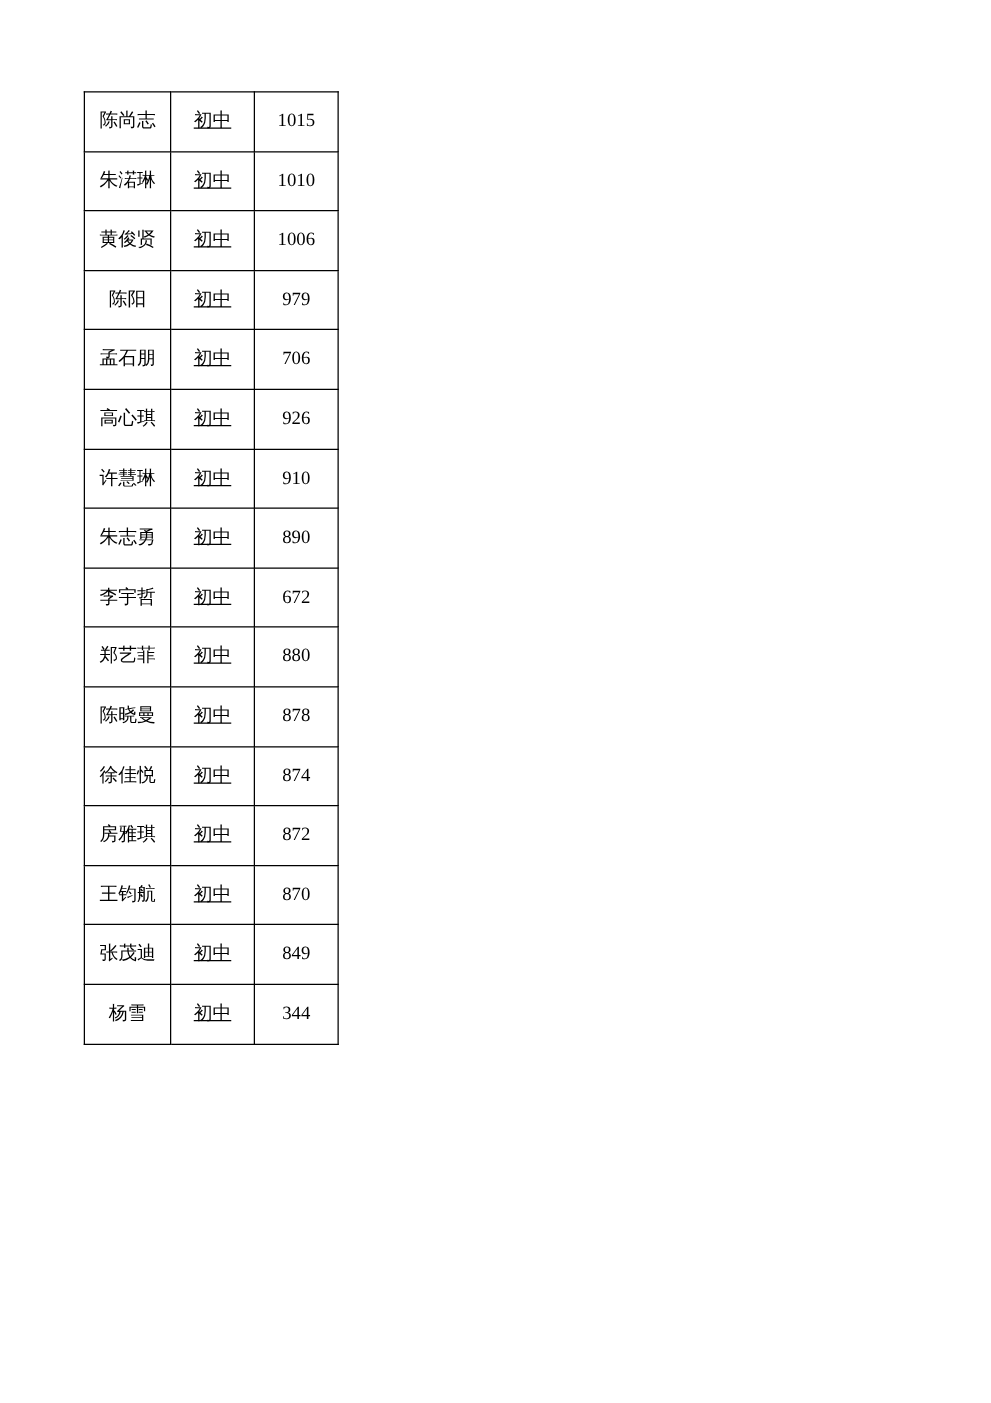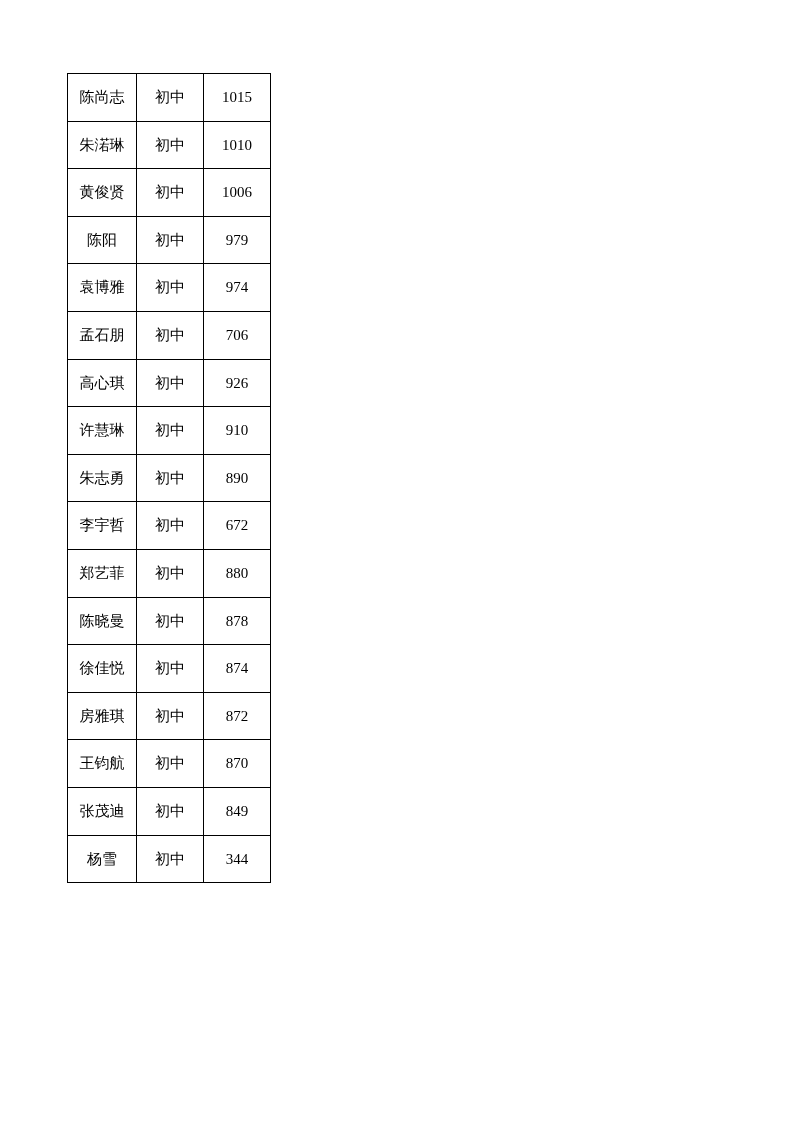--- a/index.html
+++ b/index.html
@@ -33,21 +33,21 @@
     border: 1px solid #000000;
     text-align: center;
     vertical-align: middle;
     height: 46.6px;
     font-size: 15px;
     line-height: 1.1;
     padding: 0;
     font-family: "Liberation Serif", "DejaVu Serif", serif;
   }
   td.col-name { width: 68px; }
-  td.col-level { width: 66px; }
+  td.col-level { width: 66px; text-decoration: underline; }
   td.col-score { width: 66px; }
   td.col-score, td.col-level {
     font-size: 14px;
   }
 </style>
 </head>
 <body>
 
 <div class="page">
   <div class="table-wrap">
@@ -65,25 +65,20 @@
           </tr>
           <tr>
             <td class="col-name">黄俊贤</td>
             <td class="col-level">初中</td>
             <td class="col-score">1006</td>
           </tr>
           <tr>
             <td class="col-name">陈阳</td>
             <td class="col-level">初中</td>
             <td class="col-score">979</td>
-          </tr>
-          <tr>
-            <td class="col-name">袁博雅</td>
-            <td class="col-level">初中</td>
-            <td class="col-score">974</td>
           </tr>
           <tr>
             <td class="col-name">孟石朋</td>
             <td class="col-level">初中</td>
             <td class="col-score">706</td>
           </tr>
           <tr>
             <td class="col-name">高心琪</td>
             <td class="col-level">初中</td>
             <td class="col-score">926</td>

